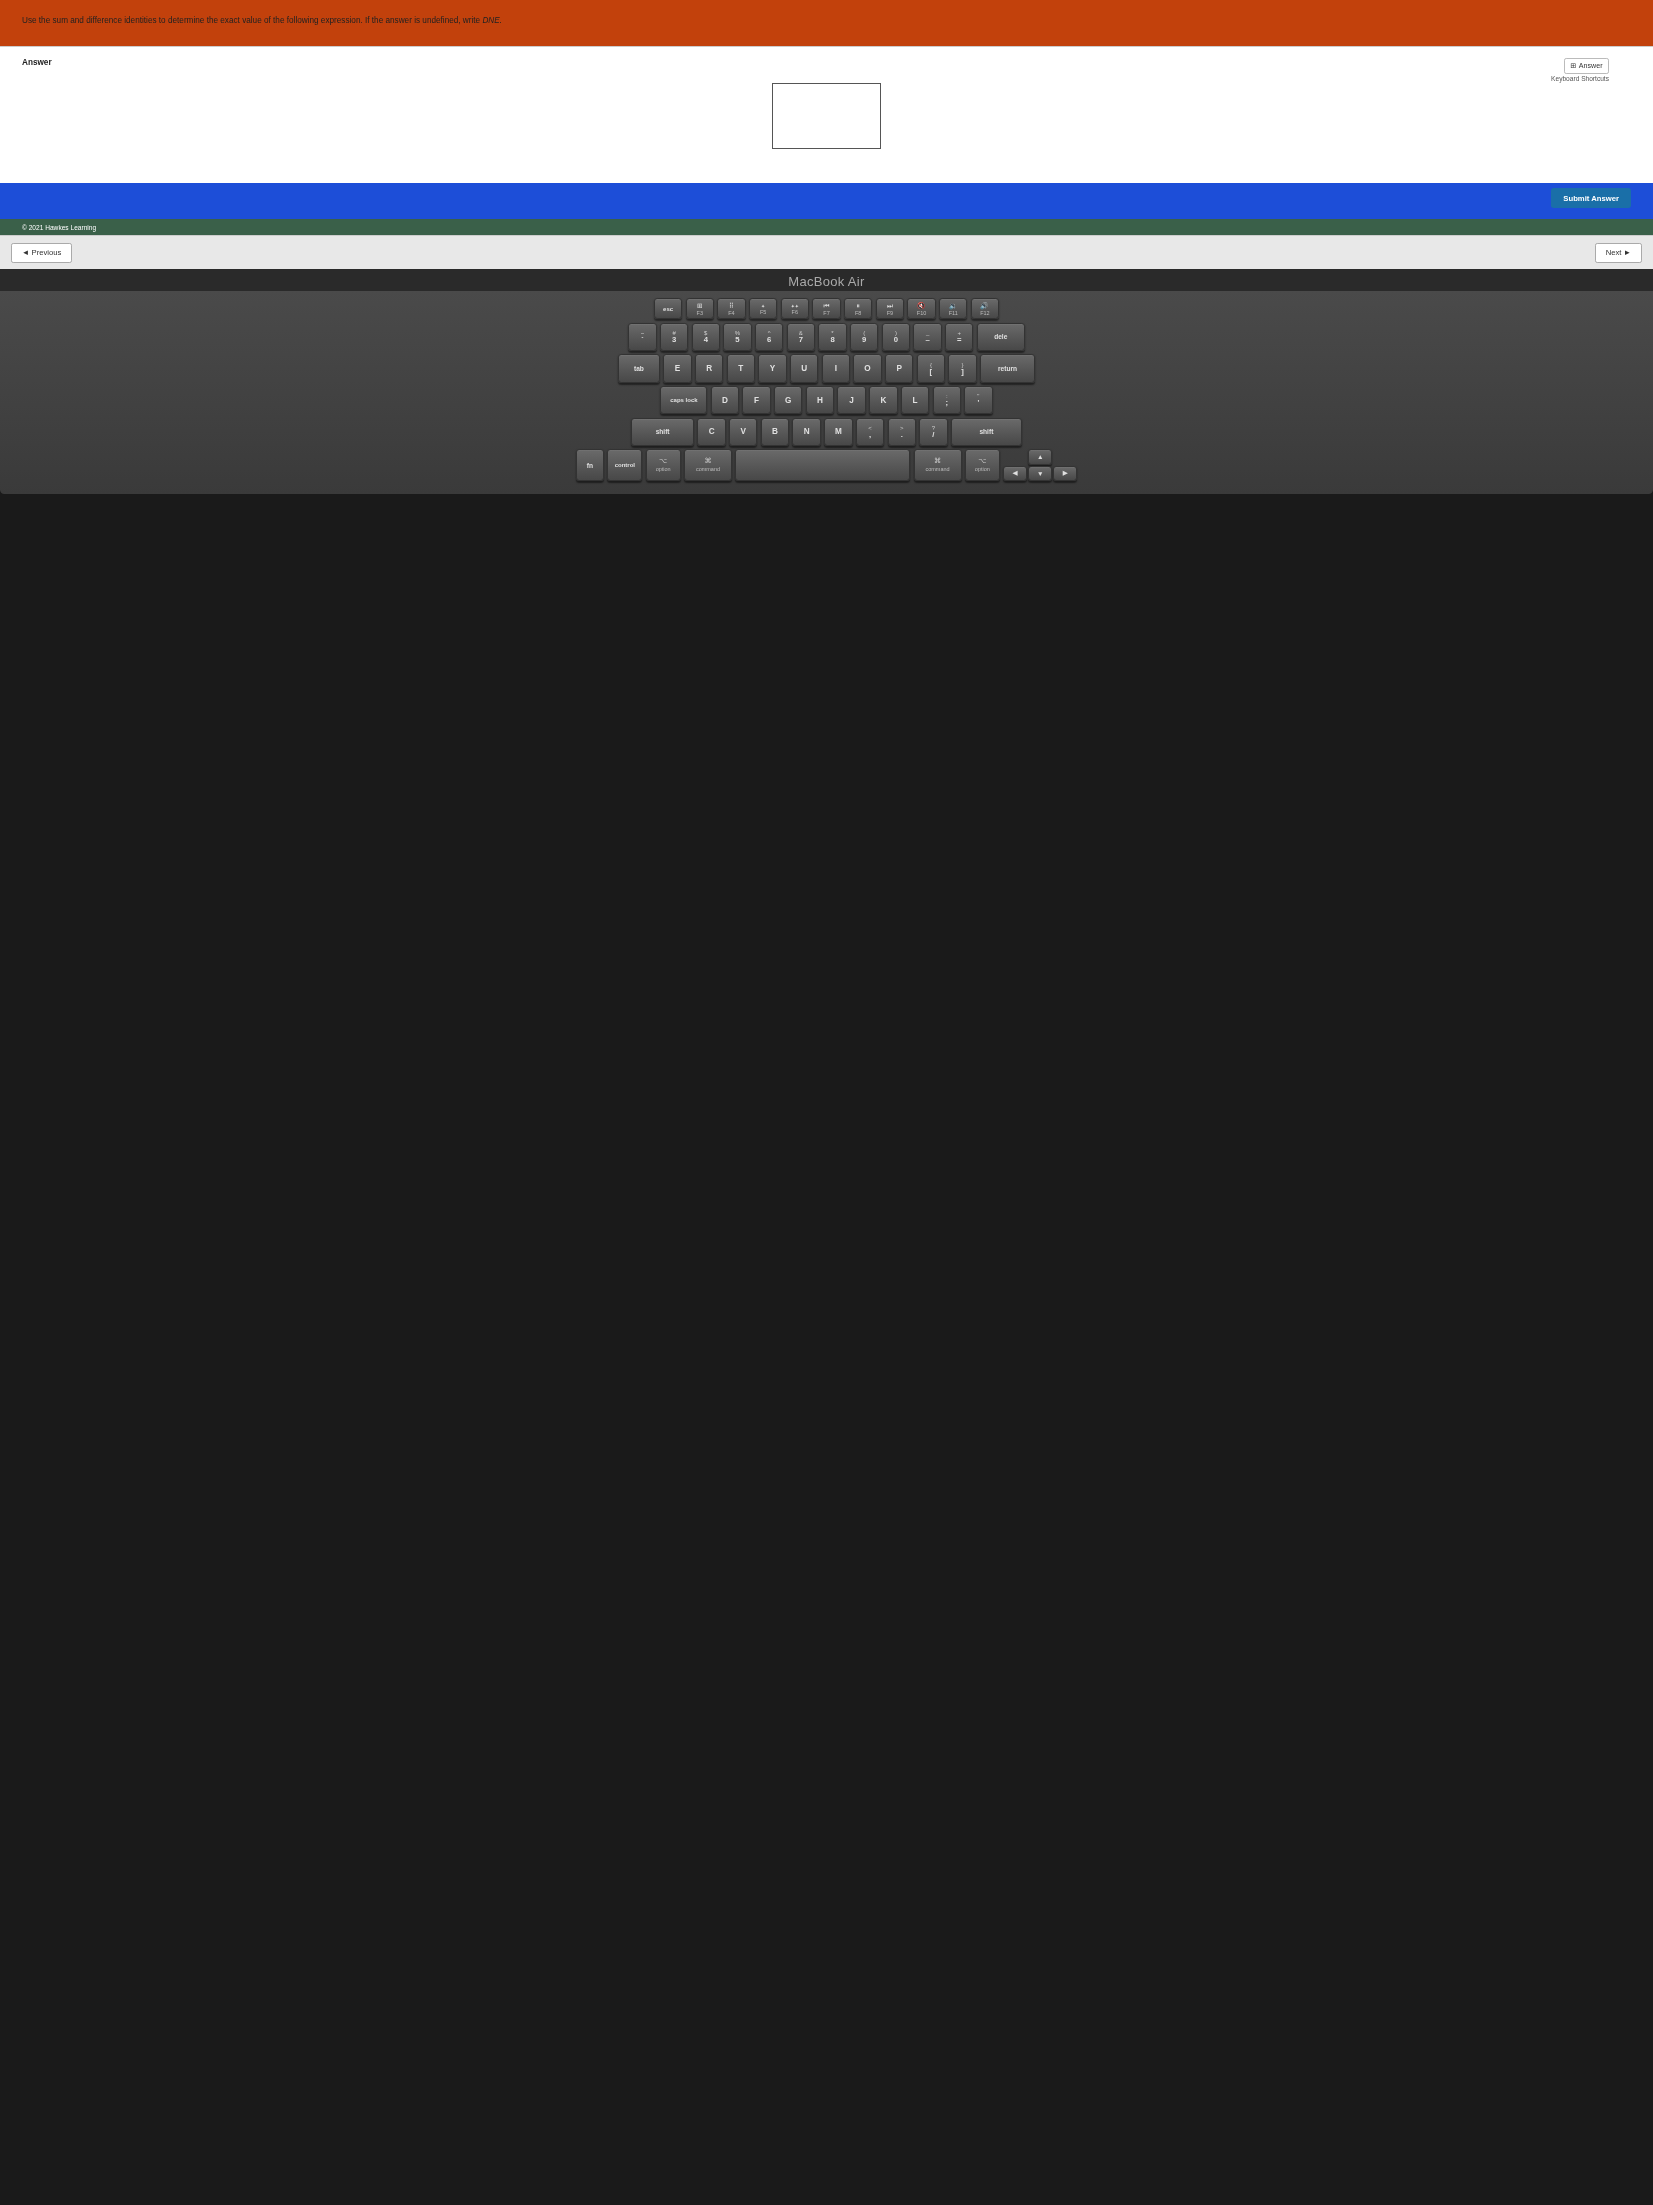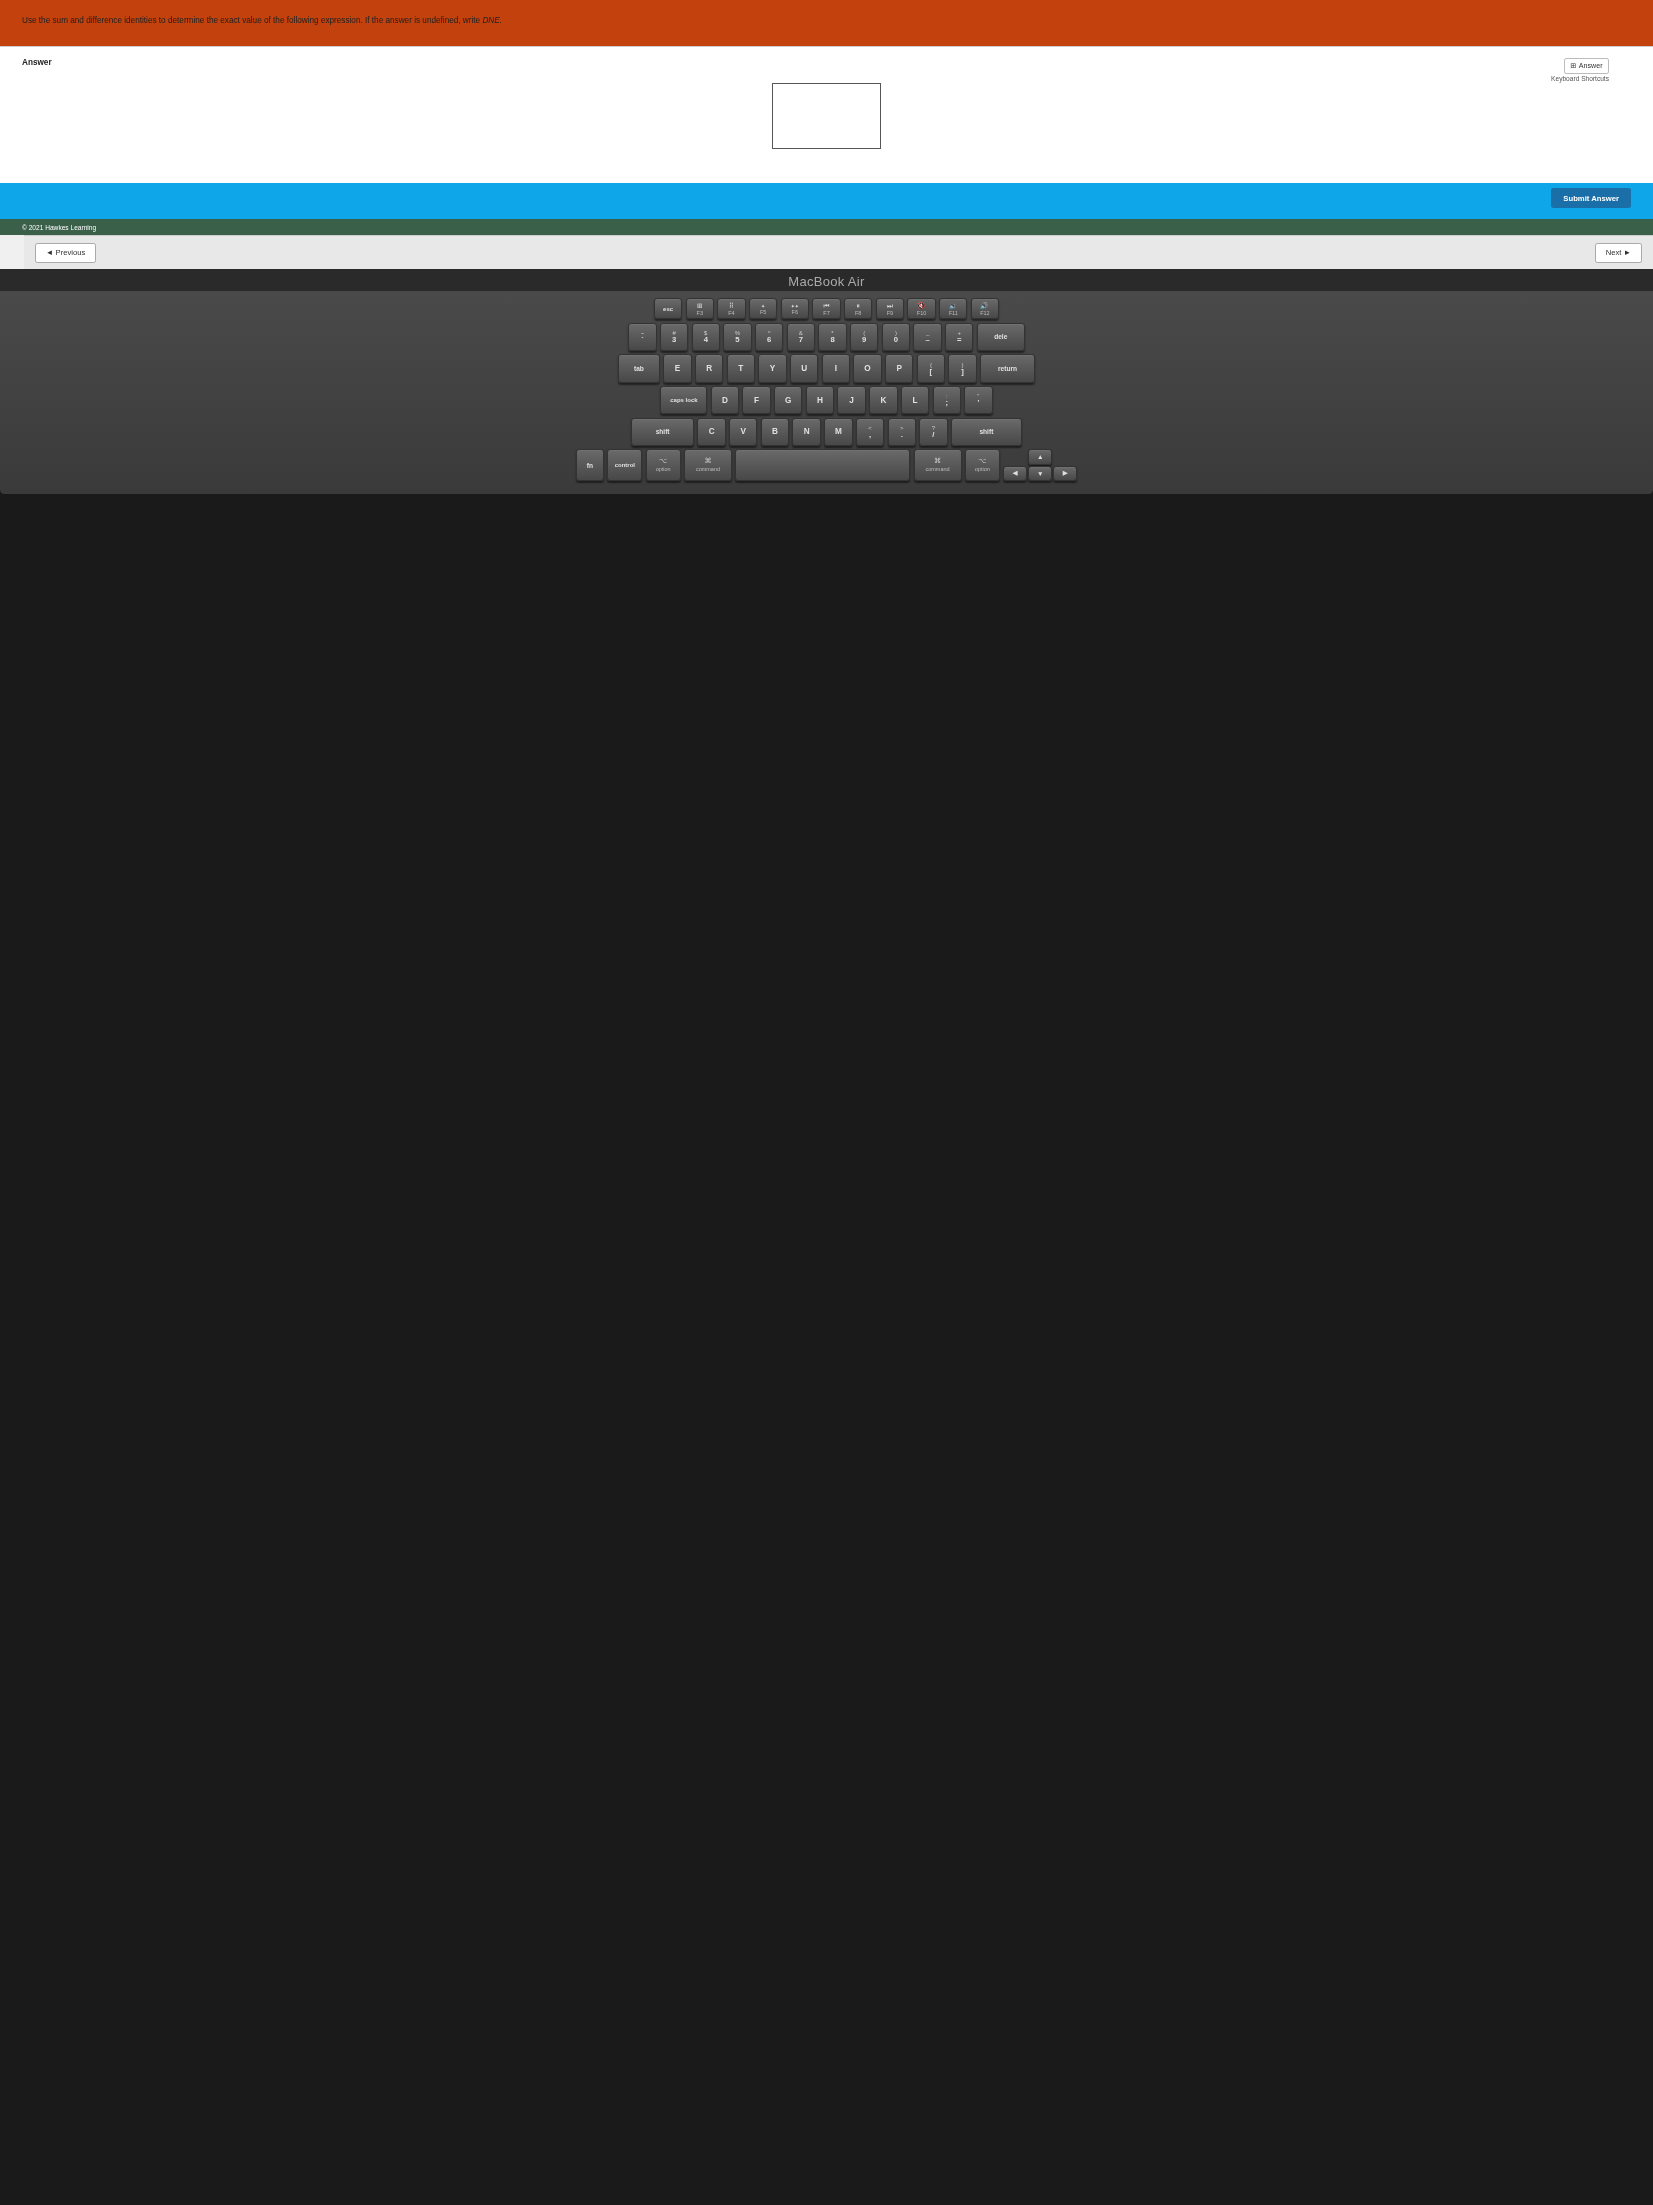--- a/index.html
+++ b/index.html
@@ -104,21 +104,21 @@
     .answer-area-wrapper {
       display: flex;
       flex-direction: column;
       align-items: center;
       background: #fff;
       padding: 0 22px 11px 22px;
       min-height: 109px;
     }
 
     .submit-row {
-      background: #0ea5e9;
+      background: #1d4ed8;
       display: flex;
       justify-content: flex-end;
       padding: 5.5px 22px 11px 22px;
       align-items: flex-end;
     }
 
     .submit-btn {
       background: #1a6fa8;
       color: #fff;
       border: none;
@@ -136,21 +136,20 @@
       padding: 4.4px 22px;
     }
 
     .nav-row {
       background: #e8e8e8;
       display: flex;
       justify-content: space-between;
       align-items: center;
       padding: 6.6px 11px;
       border-top: 0.5px solid #ccc;
-      margin-left: 24px;
     }
 
     .nav-btn {
       background: #fff;
       border: 0.5px solid #aaa;
       border-radius: 2.2px;
       padding: 4.4px 9.8px;
       font-size: 7.7px;
       color: #333;
       cursor: pointer;

